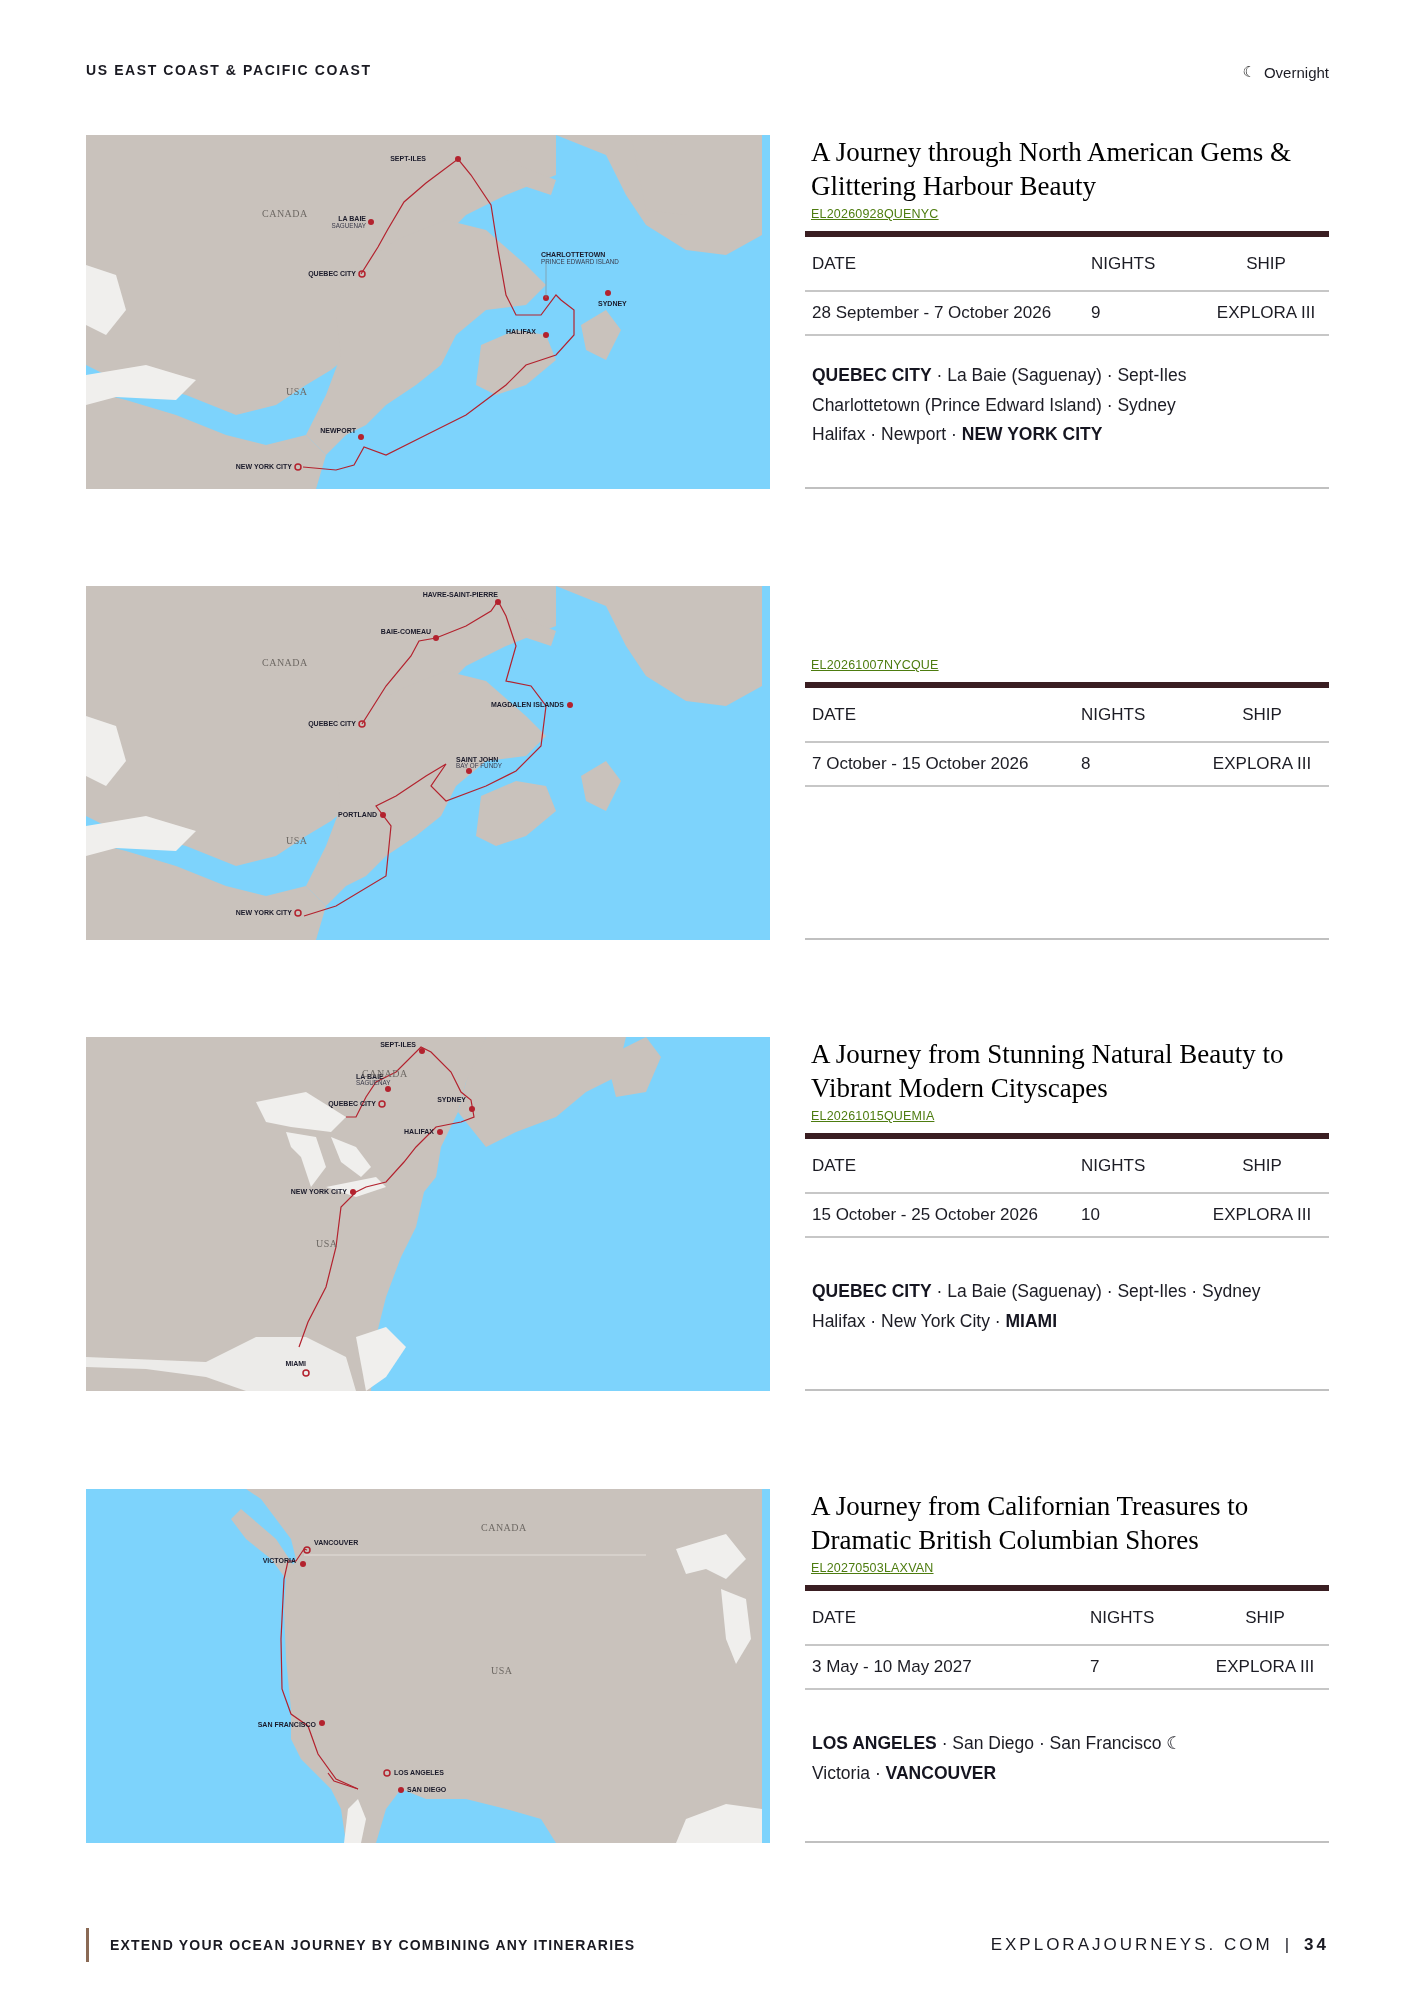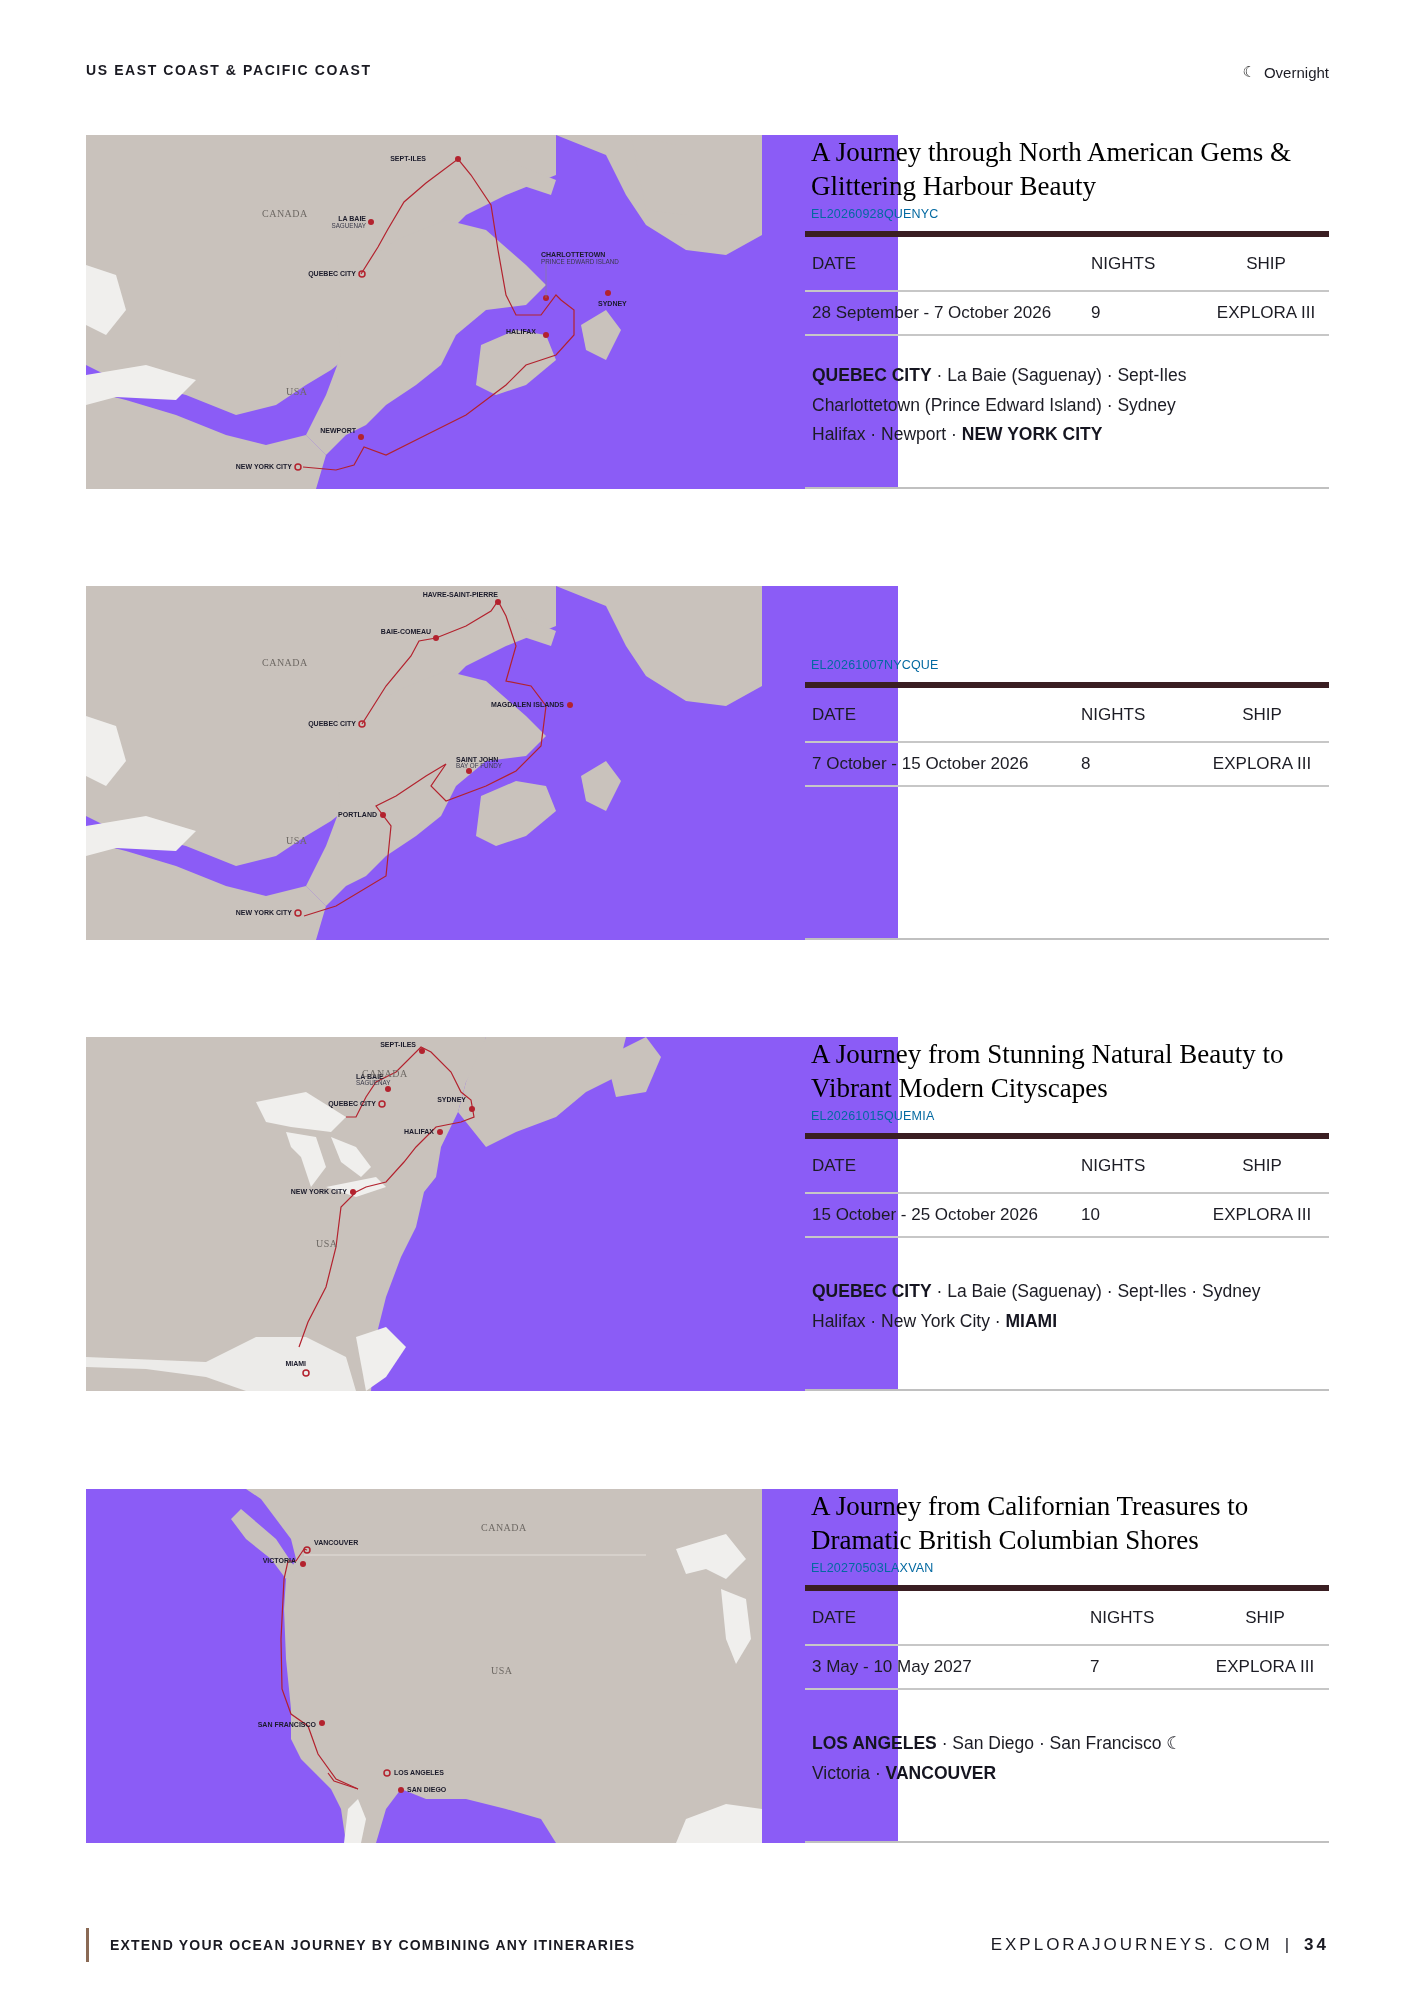--- a/index.html
+++ b/index.html
@@ -5,26 +5,26 @@
   * { box-sizing: border-box; margin: 0; padding: 0; }
   html, body { width: 1414px; height: 2000px; background: #ffffff; overflow: hidden; }
   body { position: relative; font-family: "Liberation Sans", "DejaVu Sans", sans-serif; color: #1c1c24; }
 
   .page-header { position: absolute; top: 62px; left: 86px; right: 85px; height: 24px; }
   .section-title { position: absolute; left: 0; top: 0; font-size: 14px; font-weight: bold; letter-spacing: 1.6px; color: #1a1a22; }
   .legend { position: absolute; right: 0; top: 1px; font-size: 15px; color: #1c1c24; display: flex; align-items: center; gap: 8px; }
   .legend .moon { font-size: 15px; color: #333; }
 
   .journey { position: absolute; left: 86px; width: 1243px; height: 354px; }
-  .map { position: absolute; left: 0; top: 0; width: 812px; height: 354px; background: #8b5cf6; overflow: hidden; }
+  .map { position: absolute; left: 0; top: 0; width: 684px; height: 354px; background: #7dd3fc; overflow: hidden; }
   .map svg { display: block; width: 676px; height: 354px; }
 
   .info { position: absolute; left: 719px; top: 0; width: 524px; height: 354px; }
   .title { position: absolute; left: 6px; top: 0; width: 500px; font-family: "Liberation Serif", "DejaVu Serif", serif; font-size: 27px; line-height: 34px; color: #000000; }
-  .code { position: absolute; left: 6px; top: 72px; font-size: 12.5px; color: #0369a1; letter-spacing: 0.2px; }
+  .code { position: absolute; left: 6px; top: 72px; font-size: 12.5px; color: #4d7c0f; letter-spacing: 0.2px; text-decoration: underline; }
   .rule-dark { position: absolute; left: 0; top: 96px; width: 524px; height: 6px; background: #3a1e22; }
   .thead { position: absolute; left: 0; top: 102px; width: 524px; height: 55px; border-bottom: 2px solid #c7c7c7; }
   .trow { position: absolute; left: 0; top: 157px; width: 524px; height: 44px; border-bottom: 2px solid #c7c7c7; }
   .cell { position: absolute; top: 50%; transform: translateY(-50%); font-size: 17px; color: #1c1c24; white-space: nowrap; }
   .c-date { left: 7px; }
   .c-nights { width: 100px; text-align: left; }
   .c-ship { width: 120px; text-align: center; }
   .ports { position: absolute; left: 7px; top: 226px; width: 505px; font-size: 17.5px; line-height: 29.5px; color: #1c1c24; }
   .ports b { font-weight: bold; color: #151520; }
   .rule-bottom { position: absolute; left: 0; bottom: 0; width: 524px; height: 2px; background: #c0c0c0; }

